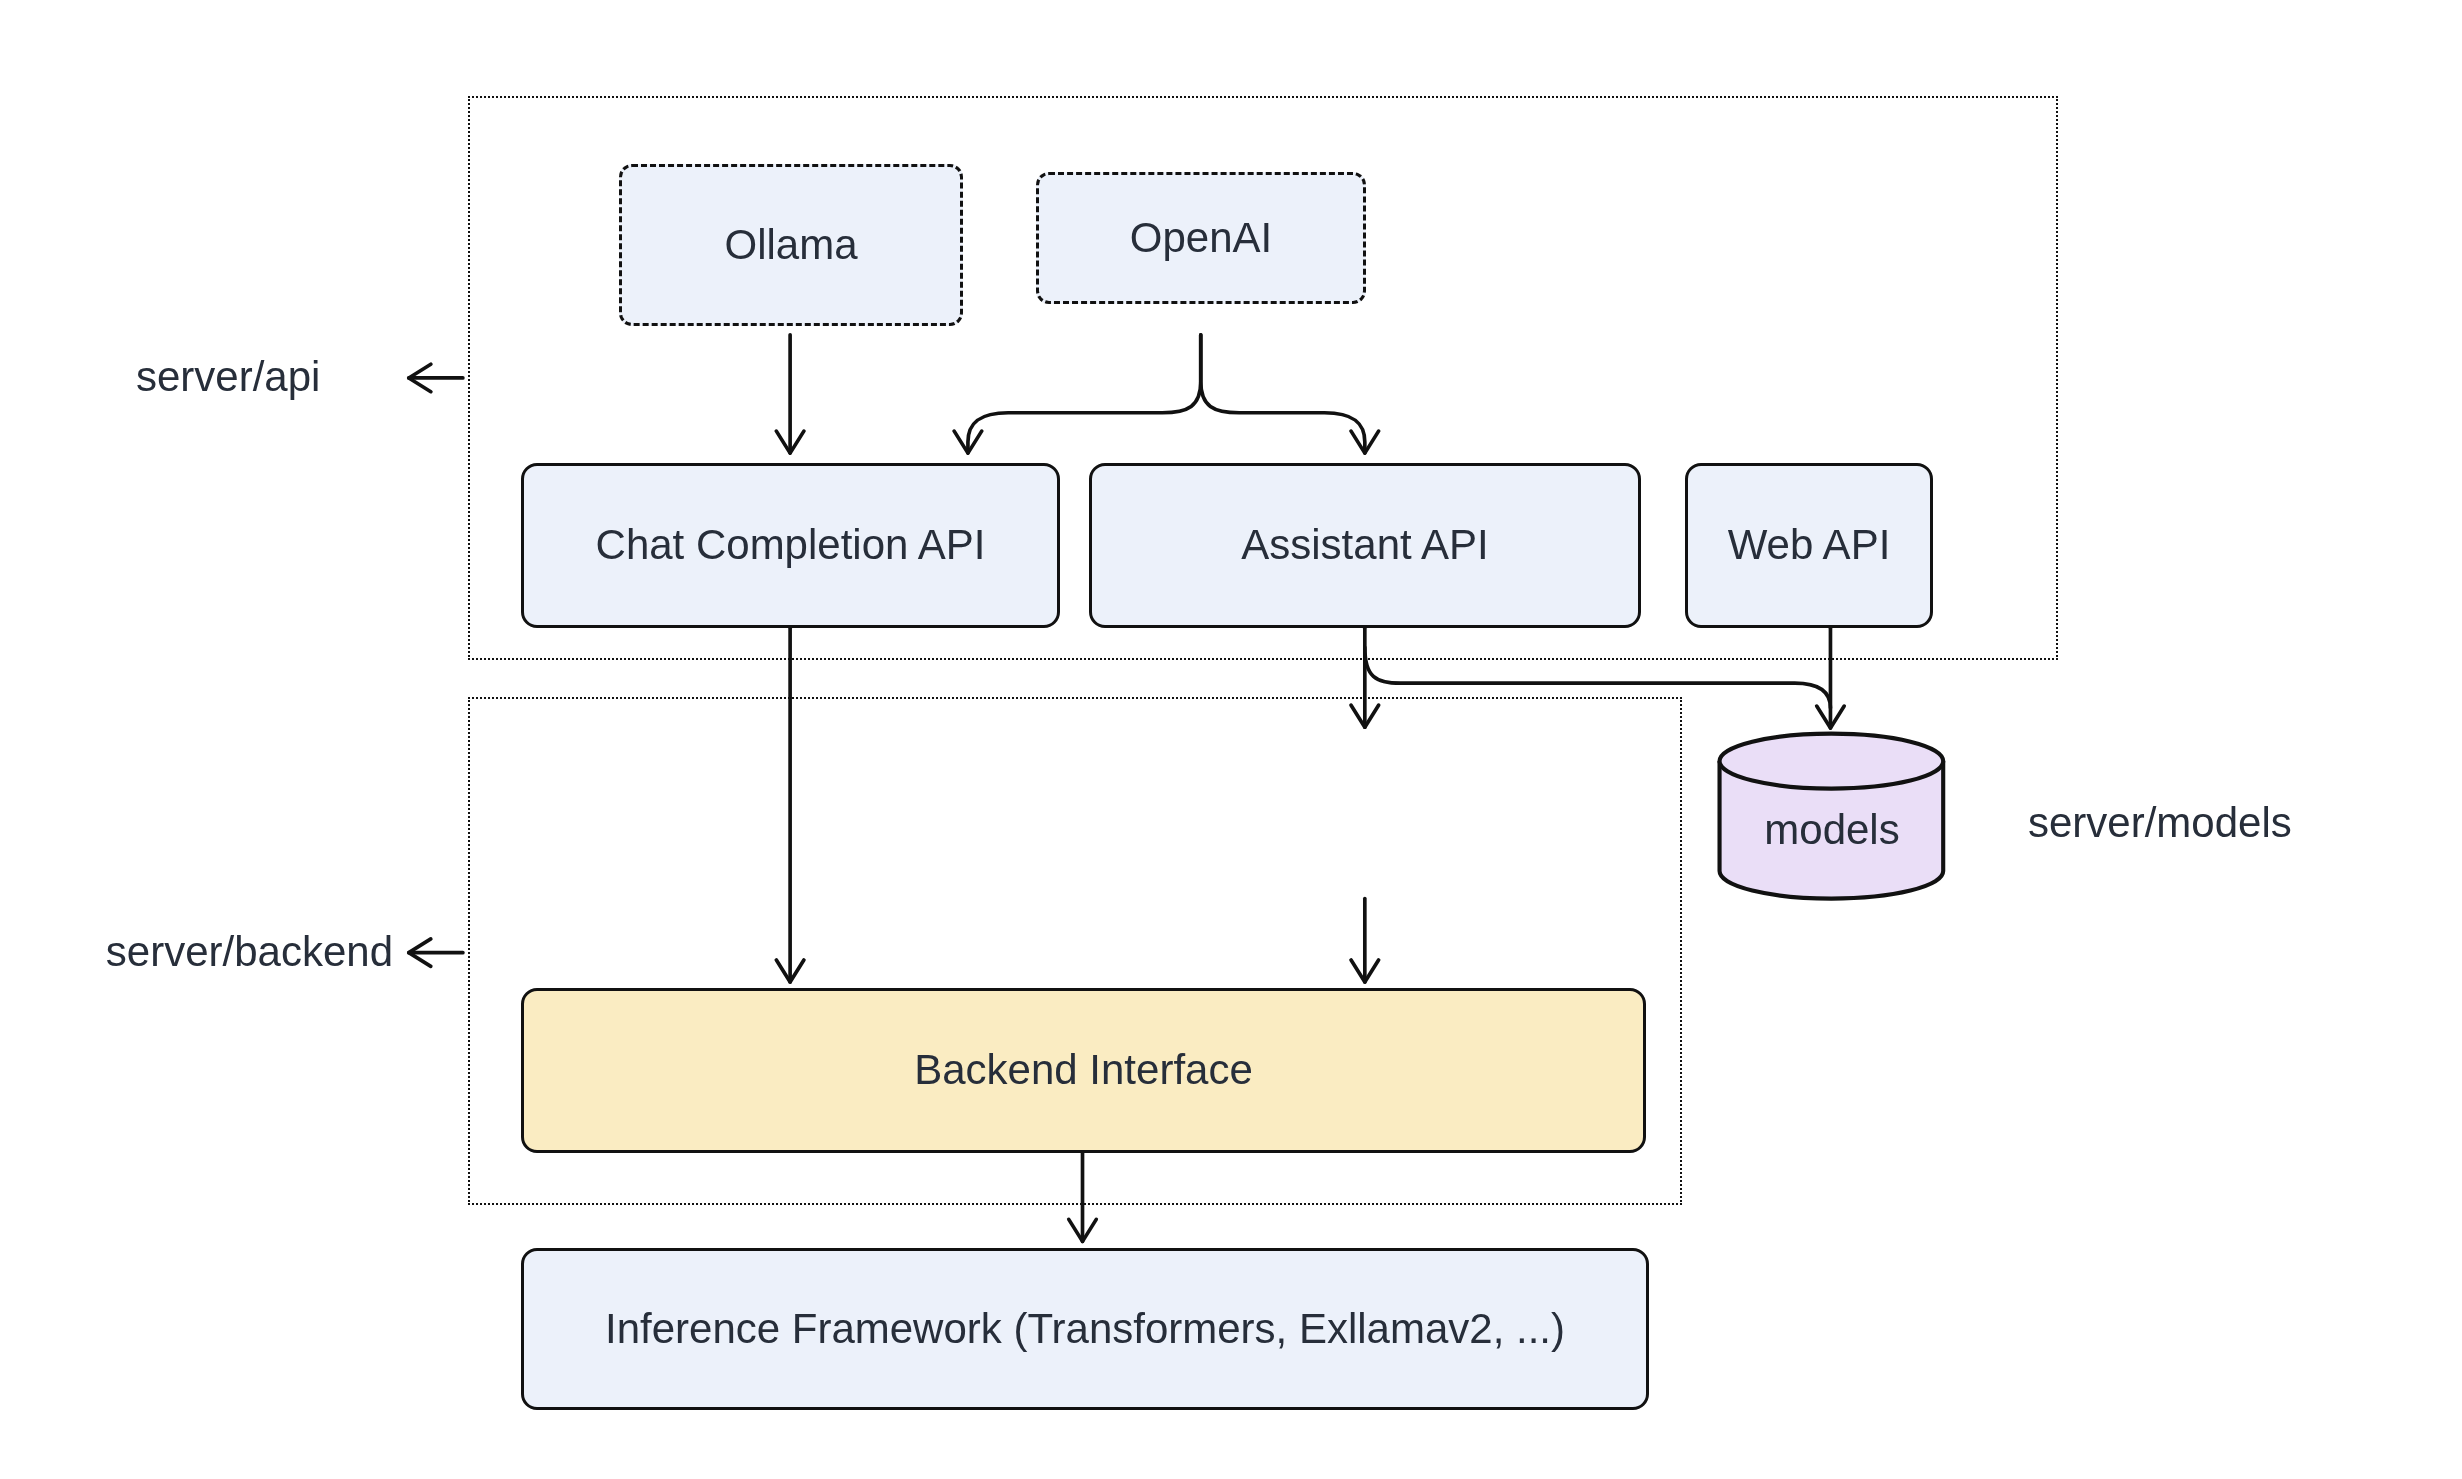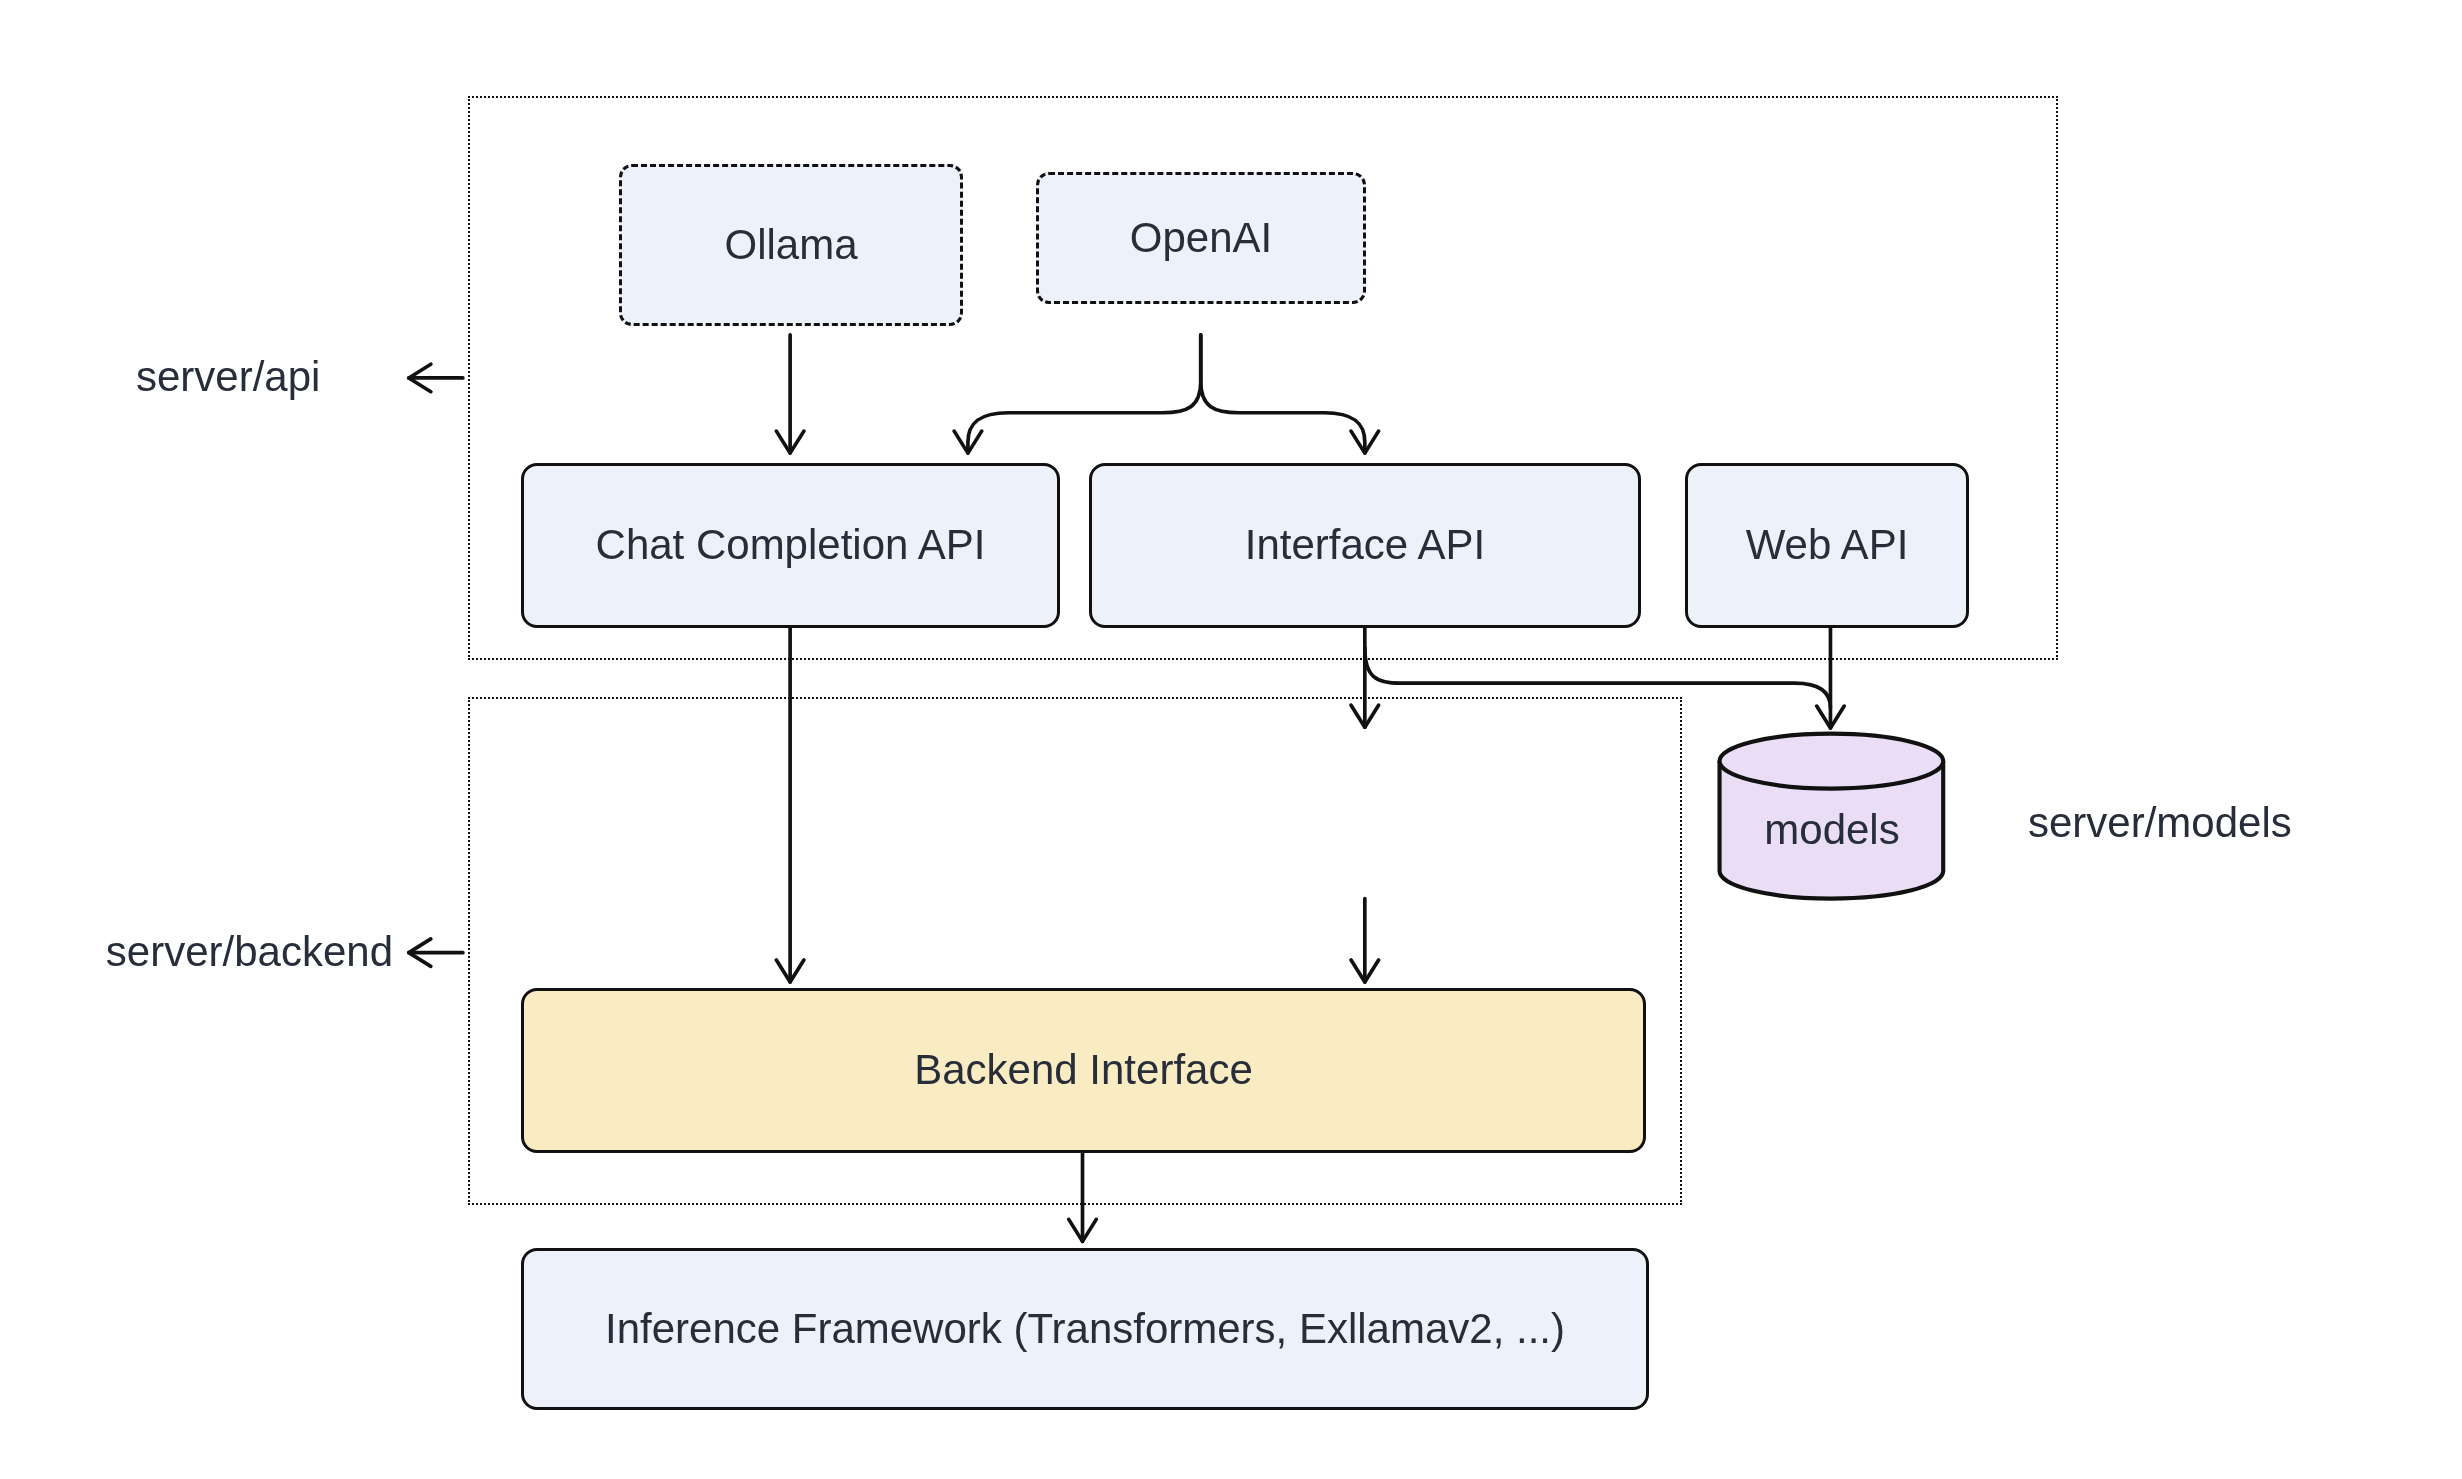--- a/index.html
+++ b/index.html
@@ -39,21 +39,21 @@
     color:var(--text);
     box-sizing:border-box;
   }
   .node.dashed{border-style:dashed;border-radius:13px;}
   .node.green{background:var(--node-green);}
   .node.yellow{background:var(--node-yellow);}
   .node-ollama{left:619px;top:164px;width:344px;height:162px;}
   .node-openai{left:1036px;top:172px;width:330px;height:132px;}
   .node-chat{left:521px;top:463px;width:539px;height:165px;}
   .node-assistant{left:1089px;top:463px;width:552px;height:165px;}
-  .node-webapi{left:1685px;top:463px;width:284px;height:165px;align-items:center;}
+  .node-webapi{left:1685px;top:463px;width:248px;height:165px;align-items:center;}
   .node-contextmgr{left:1089px;top:733px;width:552px;height:165px;}
   .node-backendiface{left:521px;top:988px;width:1125px;height:165px;}
   .node-inference{left:521px;top:1248px;width:1128px;height:162px;}
   .cyl-label{
     position:absolute;left:1720px;top:798px;width:224px;height:64px;
     display:flex;align-items:center;justify-content:center;
     font-size:42px;color:var(--text);
   }
   .side-label{
     position:absolute;
@@ -113,21 +113,21 @@
 
   <div class="node dashed node-openai">
     <span>OpenAI</span>
   </div>
 
   <div class="node node-chat">
     <span>Chat Completion API</span>
   </div>
 
   <div class="node node-assistant">
-    <span>Interface API</span>
+    <span>Assistant API</span>
   </div>
 
   <div class="node node-webapi">
     <span>Web API</span>
   </div>
 
 
   <div class="node yellow node-backendiface">
     <span>Backend Interface</span>
   </div>

